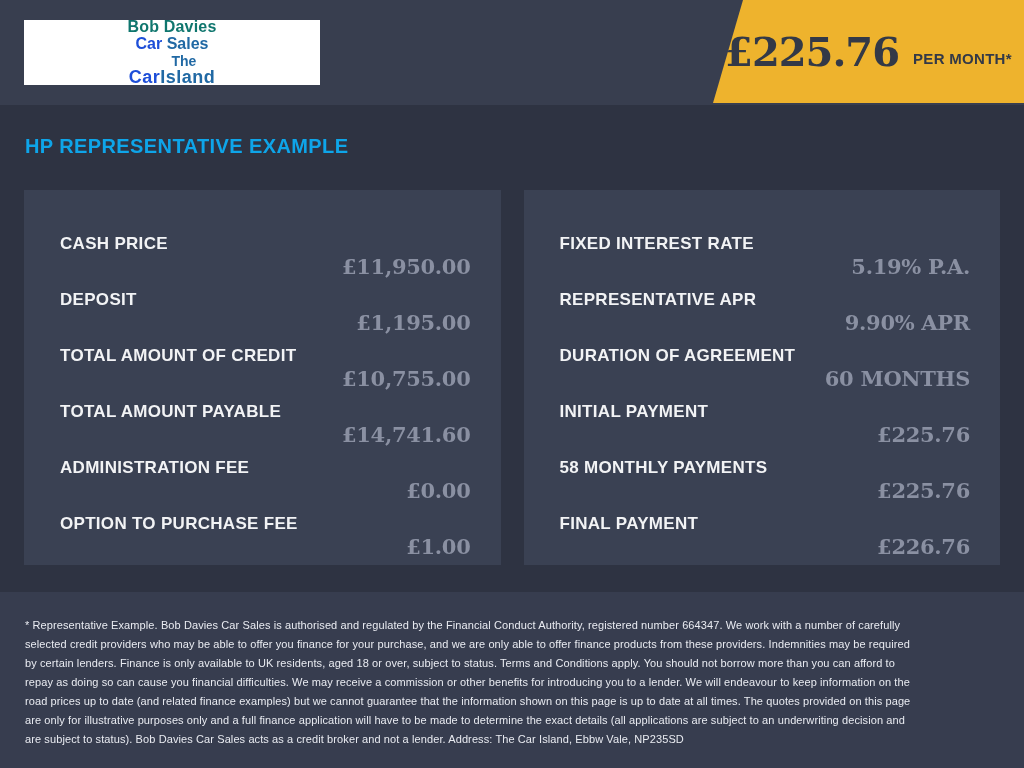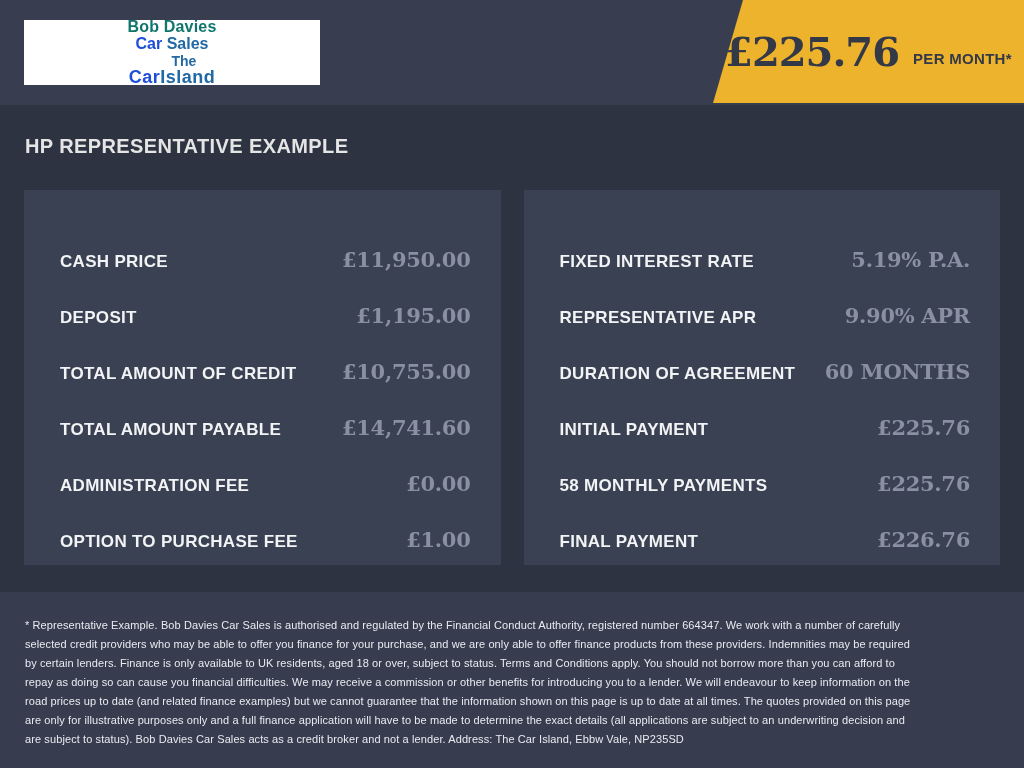--- a/index.html
+++ b/index.html
@@ -52,36 +52,36 @@
   }
 
   
   .main {
     position: absolute; top: 105px; left: 0;
     width: 1024px; height: 487px;
     background: #2e3342;
   }
   .page-heading {
     margin: 0; padding: 30px 0 0 25px;
-    font-size: 20px; font-weight: bold; color: #e5e5e5;
+    font-size: 20px; font-weight: bold; color: #0ea5e9;
     letter-spacing: 0.4px;
   }
   .panels {
     position: absolute; top: 85px; left: 24px;
     width: 976px; height: 375px;
     display: flex; gap: 23px;
   }
   .panel {
     flex: 1; background: #3a4153;
     padding: 26px 30px 15px 36px;
     box-sizing: border-box;
   }
   .finance-row {
     height: 56px;
-    display: flex; align-items: flex-end; justify-content: space-between;
+    display: flex; align-items: center; justify-content: space-between;
   }
   .row-label {
     font-size: 17px; font-weight: bold; color: #f2f3f5;
     letter-spacing: 0.3px;
   }
   .row-value {
     font-family: "DejaVu Serif", serif;
     font-size: 21px; font-weight: bold; color: #8a90a2;
     letter-spacing: -0.3px;
     margin-top: 44px;

